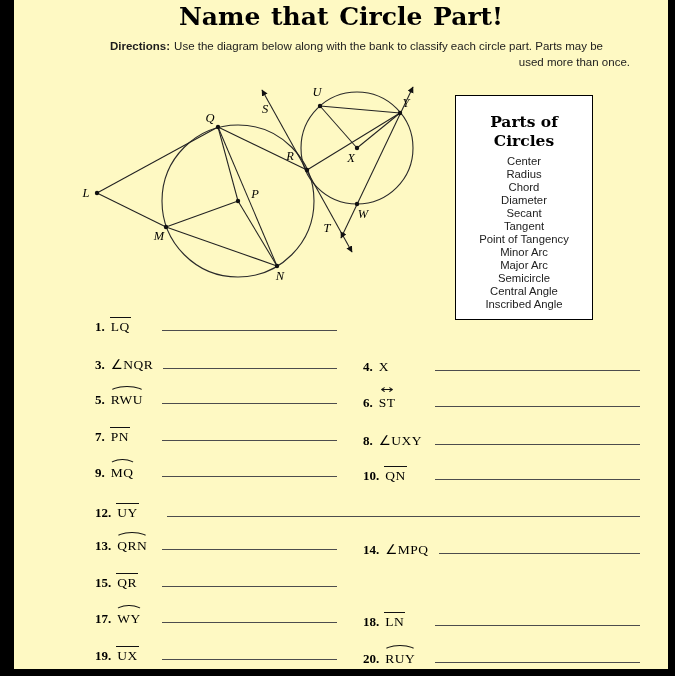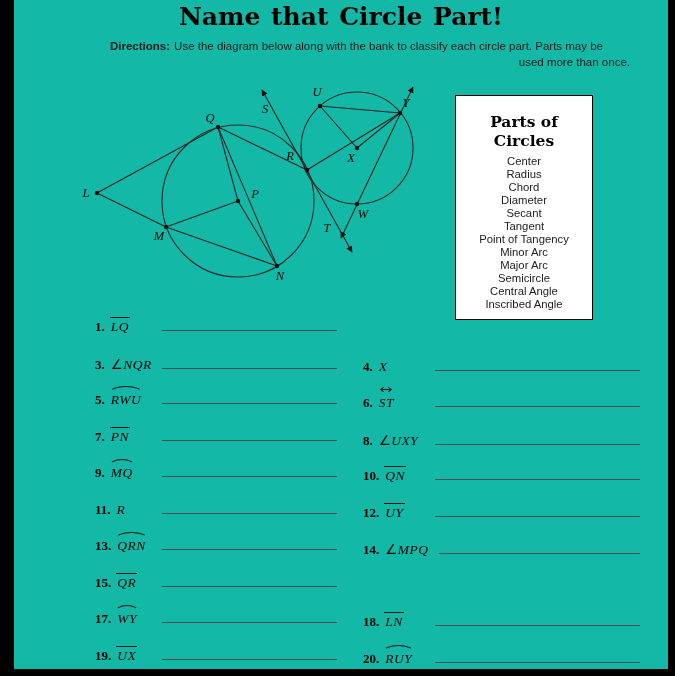--- a/index.html
+++ b/index.html
@@ -2,21 +2,21 @@
 <html><head>
 <meta charset="utf-8">
 <style>
   html,body { margin:0; padding:0; }
   body {
     width:675px; height:676px; position:relative; overflow:hidden;
     background:#000; font-family:"Liberation Sans", sans-serif;
   }
   .sheet {
     position:absolute; left:14px; top:0; right:7px; bottom:7px;
-    background:#14b8a6; overflow:hidden;
+    background:#fef9c3; overflow:hidden;
   }
   .title {
     position:absolute; top:2px; left:0; width:100%; text-align:center;
     font-family:"DejaVu Serif", serif; font-weight:700; font-size:25px;
     letter-spacing:0px; color:#000; word-spacing:2px;
   }
   .directions {
     position:absolute; left:96px; top:38px; width:520px;
     font-size:11.5px; line-height:1.4; color:#1c1c1c;
   }
@@ -46,21 +46,21 @@
   .q-left  { width:242px; margin-right:26px; }
   .q-right { flex:1; position:relative; top:3px; }
   .q-head  { white-space:nowrap; display:inline-block; }
   .q-left  .q-head { min-width:57px; }
   .q-right .q-head { min-width:62px; }
   .q-num {
     font-family:"Liberation Serif", serif; font-weight:700;
     font-size:13px; color:#000; margin-right:5px;
   }
   .expr {
-    font-family:"Liberation Serif", "DejaVu Sans", serif; font-style:italic;
+    font-family:"Liberation Serif", "DejaVu Sans", serif; 
     font-size:13.5px; color:#000; position:relative; display:inline-block;
     padding-top:5px; margin-left:1px;
   }
   .ltrs { position:relative; display:inline-block; letter-spacing:0.5px; }
   [data-type="segment"] .ltrs::before {
     content:""; position:absolute; left:-1px; right:-1px; top:-2px;
     border-top:1.3px solid #111;
   }
   [data-type="arc"] .ltrs::before {
     content:""; position:absolute; left:-2px; right:-2px; top:-6px; height:6px;
@@ -206,24 +206,20 @@
         <span class="q-head"><span class="q-num">9.</span><span class="expr" data-type="arc"><span class="ltrs">MQ</span></span></span>
         <span class="blank"></span>
       </div>
       <div class="q q-right">
         <span class="q-head"><span class="q-num">10.</span><span class="expr" data-type="segment"><span class="ltrs">QN</span></span></span>
         <span class="blank"></span>
       </div>
     </div>
 
     <div class="qrow">
-      <div class="q q-left">
-        <span class="q-head"><span class="q-num">11.</span><span class="expr" data-type="plain"><span class="ltrs">R</span></span></span>
-        <span class="blank"></span>
-      </div>
       <div class="q q-right">
         <span class="q-head"><span class="q-num">12.</span><span class="expr" data-type="segment"><span class="ltrs">UY</span></span></span>
         <span class="blank"></span>
       </div>
     </div>
 
     <div class="qrow">
       <div class="q q-left">
         <span class="q-head"><span class="q-num">13.</span><span class="expr" data-type="arc"><span class="ltrs">QRN</span></span></span>
         <span class="blank"></span>

